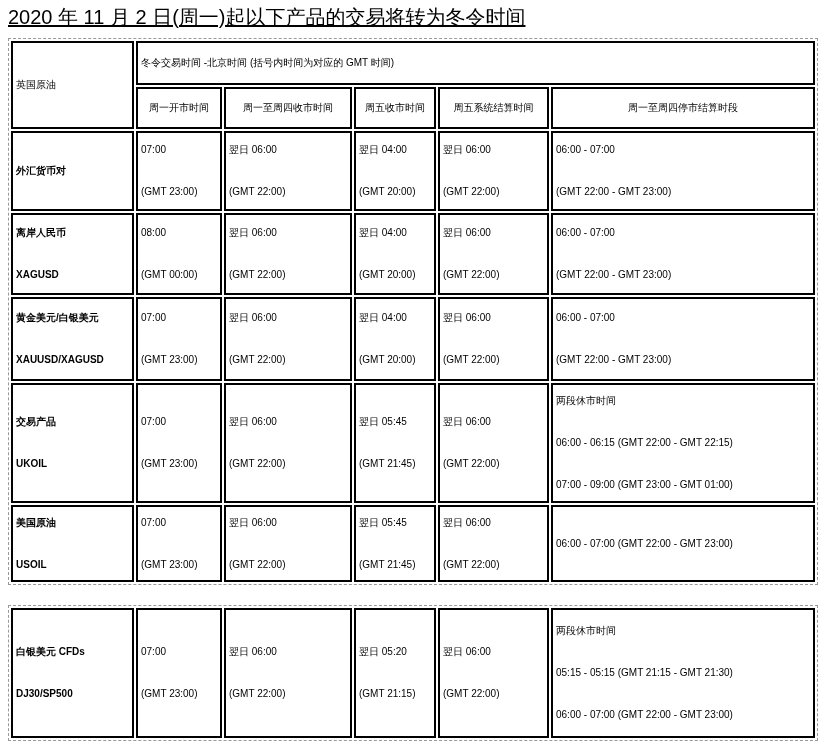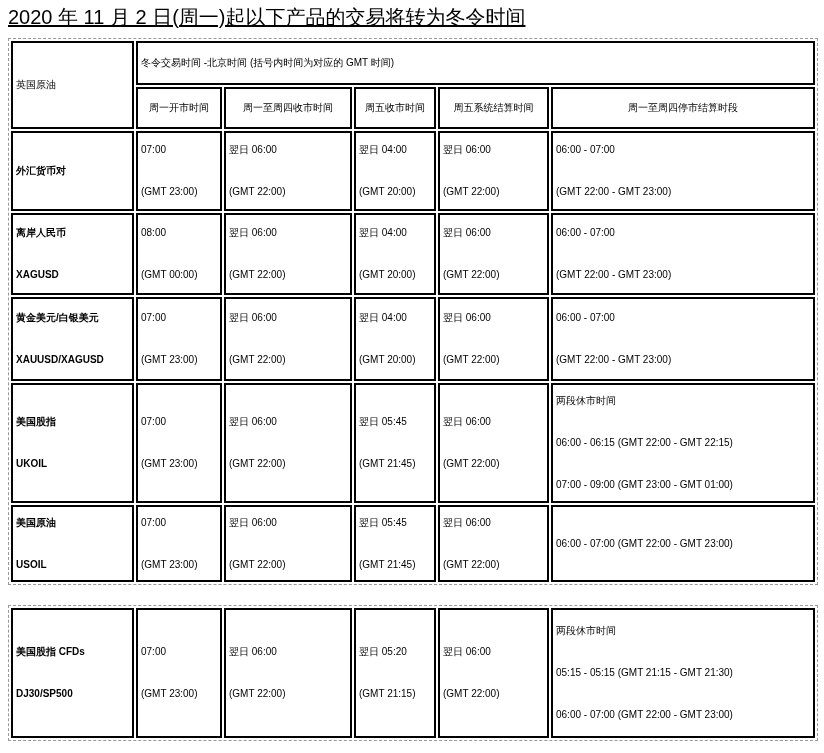--- a/index.html
+++ b/index.html
@@ -142,21 +142,21 @@
           <p>(GMT 22:00)</p>
         </td>
         <td>
           <p>06:00 - 07:00</p>
           <p>(GMT 22:00 - GMT 23:00)</p>
         </td>
       </tr>
 
       <tr class="r3">
         <td class="prod">
-          <p>美国股指</p>
+          <p>交易产品</p>
           <p>UKOIL</p>
         </td>
         <td>
           <p>07:00</p>
           <p>(GMT 23:00)</p>
         </td>
         <td>
           <p>翌日 06:00</p>
           <p>(GMT 22:00)</p>
         </td>
@@ -208,21 +208,21 @@
       <col style="width:123px">
         <col style="width:86px">
         <col style="width:128px">
       <col style="width:82px">
         <col style="width:111px">
         <col style="width:264px">
     </colgroup>
     <tbody>
       <tr class="r5">
         <td class="prod">
-          <p>美国股指 CFDs</p>
+          <p>白银美元 CFDs</p>
           <p>DJ30/SP500</p>
         </td>
         <td>
           <p>07:00</p>
           <p>(GMT 23:00)</p>
         </td>
         <td>
           <p>翌日 06:00</p>
           <p>(GMT 22:00)</p>
         </td>

